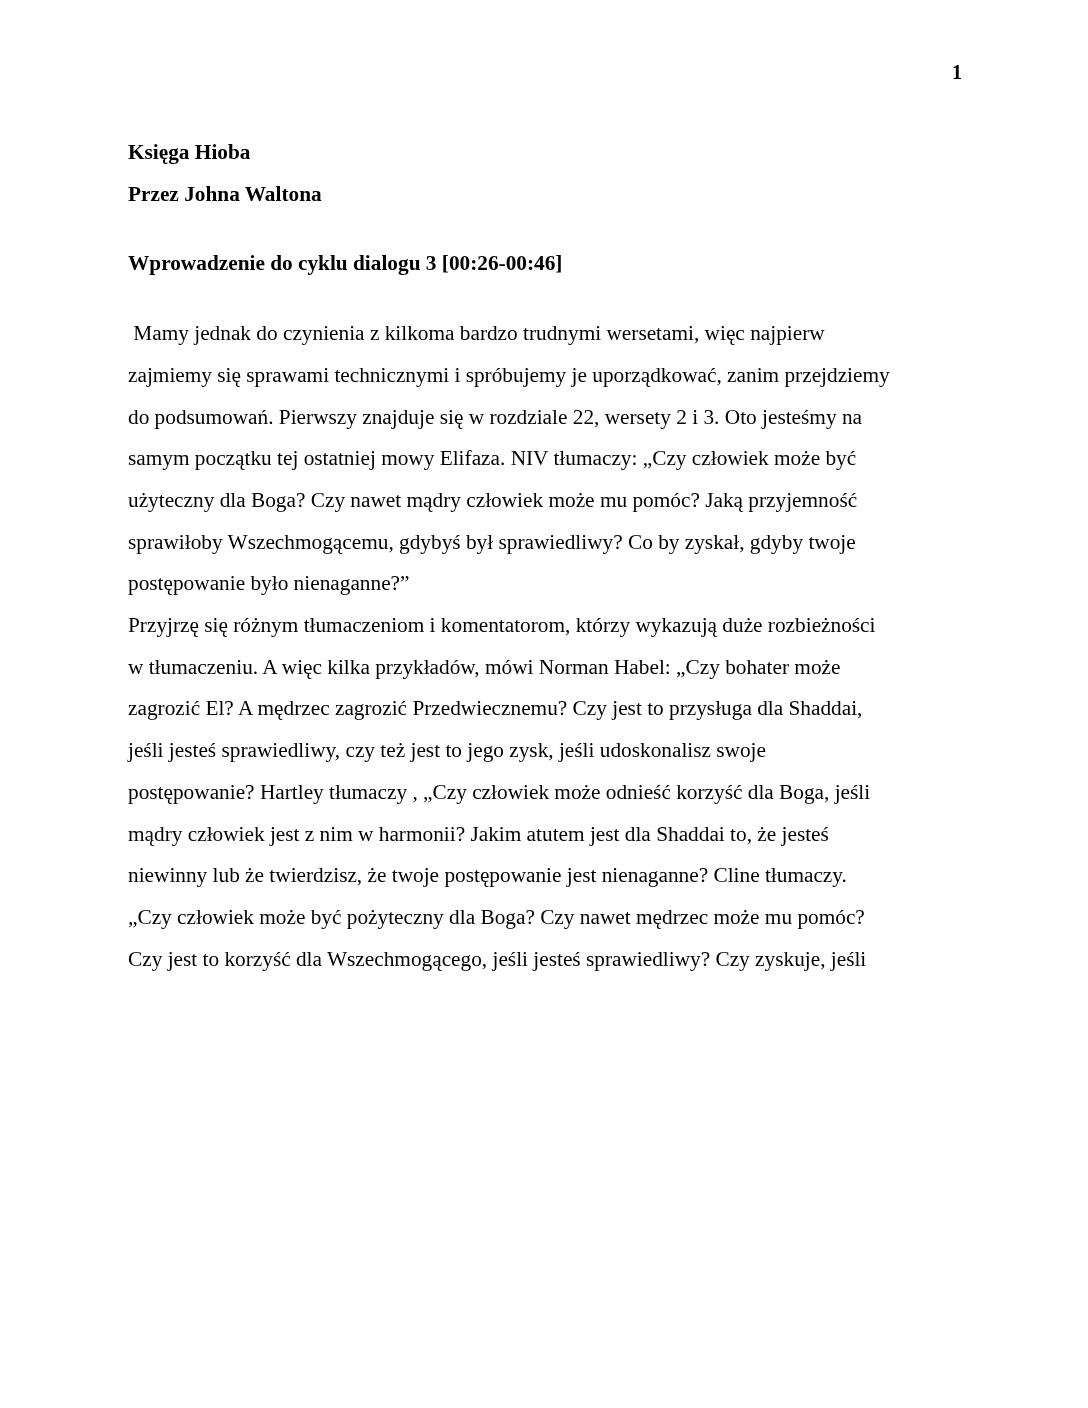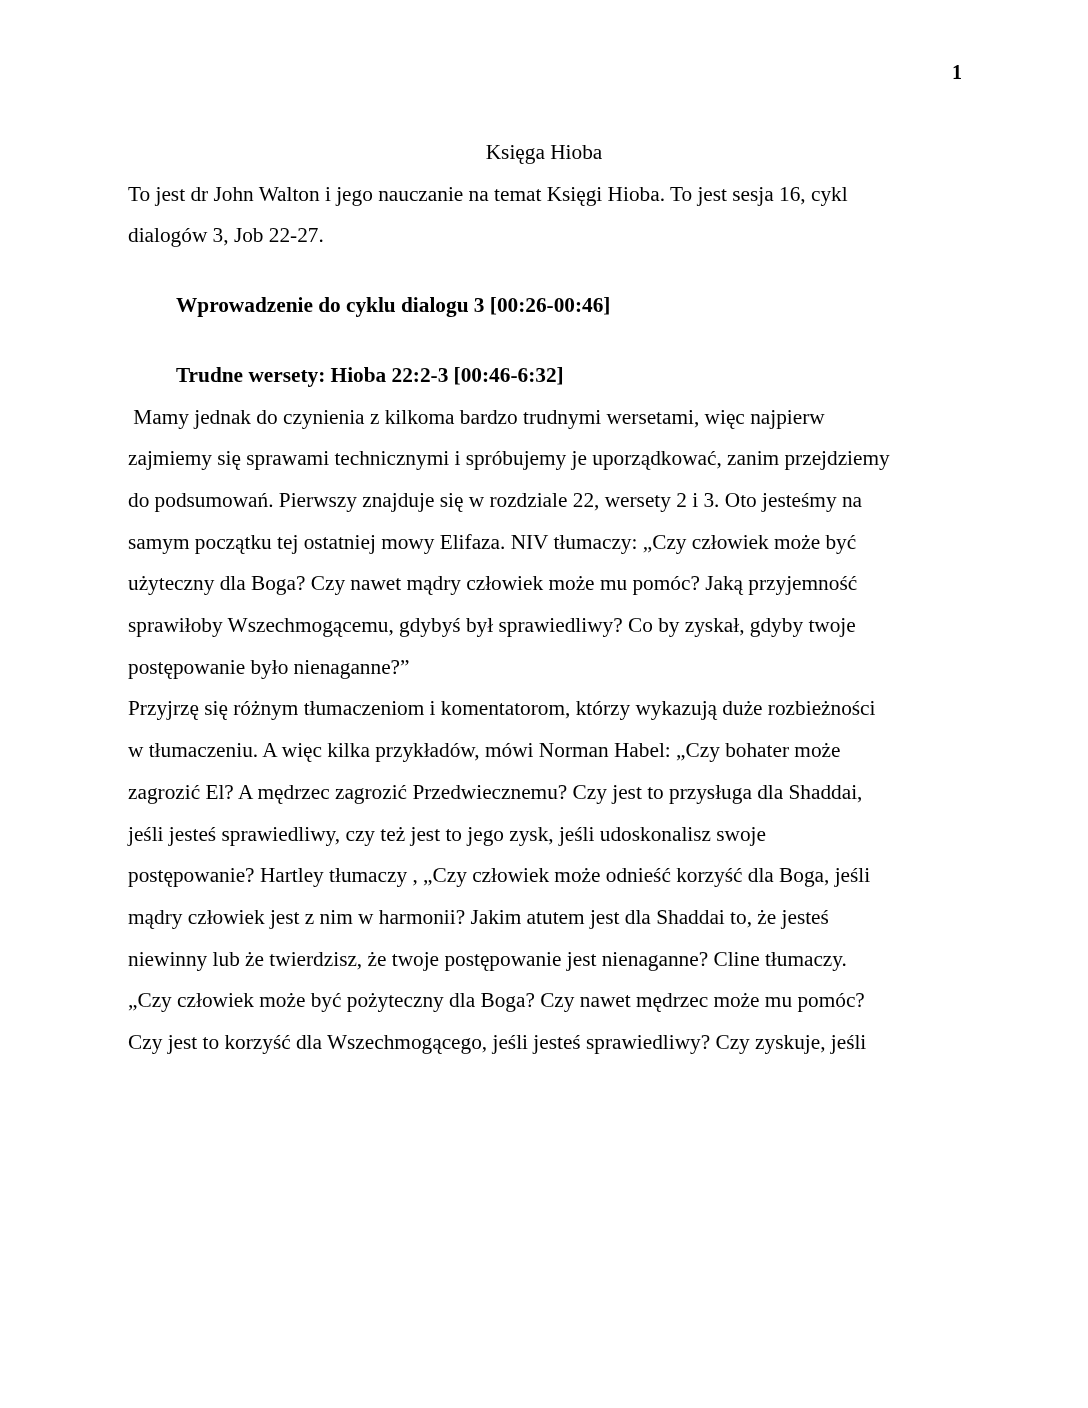--- a/index.html
+++ b/index.html
@@ -26,61 +26,58 @@
   }
   .content {
     position: absolute;
     top: 132px;
     left: 128px;
     width: 832px;
     font-size: 21.3px;
     line-height: 41.7px;
   }
   .title-line {
-    text-align: center;
-    font-weight: normal;
+    text-align: left;
+    font-weight: bold;
     white-space: pre;
   }
   .heading {
     font-weight: bold;
     white-space: pre;
-    margin-left: 48px;
   }
   .paragraph {
     margin: 0;
     white-space: pre;
   }
   .spacer {
     height: 28px;
   }
 </style>
 </head>
 <body>
 
 <div class="page">
 
   <div class="page-number">1</div>
 
   <div class="content">
 
     <div class="title-block">
       <div class="title-line">Księga Hioba</div>
+      <div class="title-line">Przez Johna Waltona</div>
     </div>
 
-    <div class="paragraph">To jest dr John Walton i jego nauczanie na temat Księgi Hioba. To jest sesja 16, cykl
-dialogów 3, Job 22-27.</div>
 
     <div class="spacer"></div>
 
     <div class="heading">Wprowadzenie do cyklu dialogu 3 [00:26-00:46]</div>
 
 
     <div class="spacer"></div>
 
-    <div class="heading">Trudne wersety: Hioba 22:2-3 [00:46-6:32]</div>
 
     <div class="paragraph"> Mamy jednak do czynienia z kilkoma bardzo trudnymi wersetami, więc najpierw
 zajmiemy się sprawami technicznymi i spróbujemy je uporządkować, zanim przejdziemy
 do podsumowań. Pierwszy znajduje się w rozdziale 22, wersety 2 i 3. Oto jesteśmy na
 samym początku tej ostatniej mowy Elifaza. NIV tłumaczy: „Czy człowiek może być
 użyteczny dla Boga? Czy nawet mądry człowiek może mu pomóc? Jaką przyjemność
 sprawiłoby Wszechmogącemu, gdybyś był sprawiedliwy? Co by zyskał, gdyby twoje
 postępowanie było nienaganne?”</div>
 
     <div class="paragraph">Przyjrzę się różnym tłumaczeniom i komentatorom, którzy wykazują duże rozbieżności

